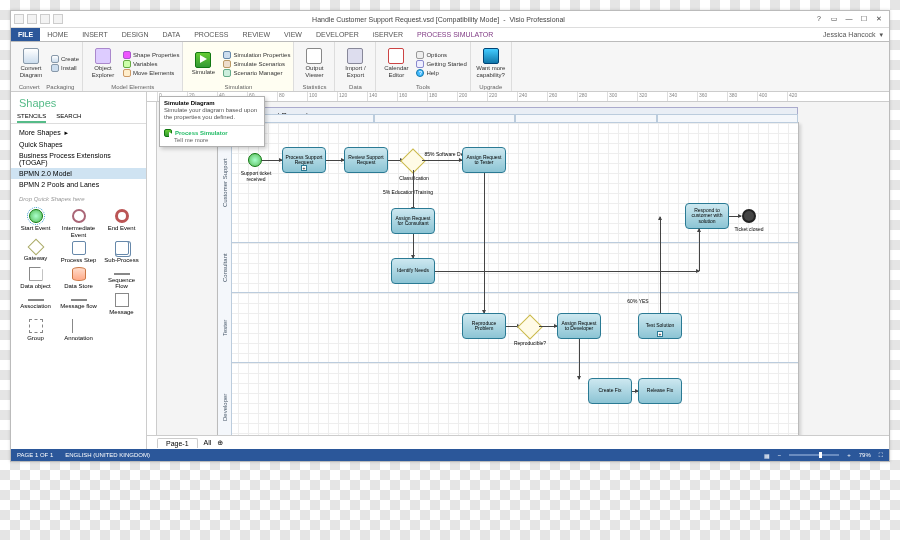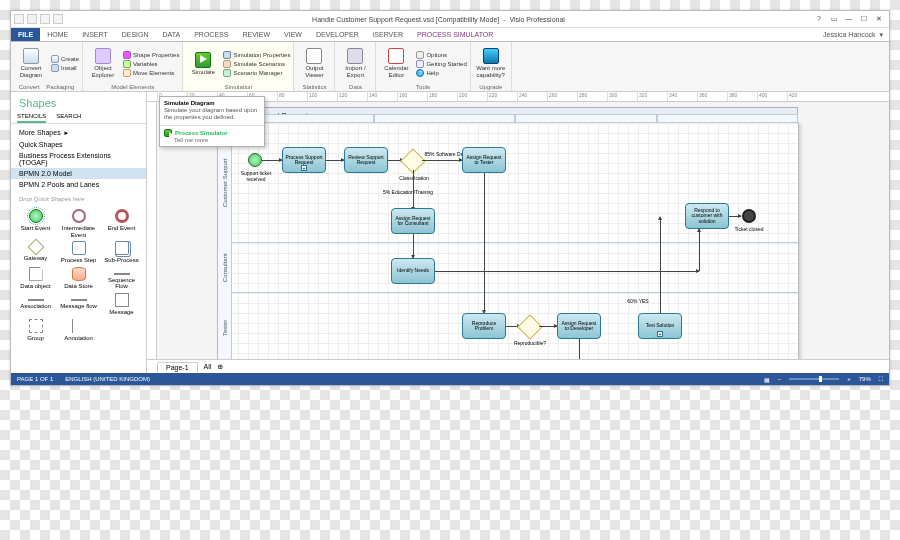--- a/index.html
+++ b/index.html
@@ -1,20 +1,20 @@
 <!DOCTYPE html>
 <html><head>
 <meta charset="utf-8">
 <style>
   * { box-sizing: border-box; margin: 0; padding: 0; font-family: "Segoe UI", Arial, sans-serif; }
   body { width: 900px; height: 540px; background: #f0f0f0; overflow: hidden; position: relative; }
   .checker { position: absolute; inset: 0; background:
     repeating-conic-gradient(#e5e5e5 0% 25%, #fff 0% 50%) 0 0/20px 20px;
     z-index: 0; }
-  .app { position: absolute; left: 10px; top: 10px; width: 880px; height: 376px; background: #fff;
+  .app { position: absolute; left: 10px; top: 10px; width: 880px; height: 452px; background: #fff;
     border: 1px solid #bbb; box-shadow: 0 0 3px rgba(0,0,0,.15); z-index: 1; display: flex; flex-direction: column; }
 
   
   .titlebar { height: 17px; background: #fff; display: flex; align-items: center; font-size: 7px;
     color: #444; border-bottom: 1px solid #ddd; }
   .titlebar-left { display: flex; gap: 3px; padding-left: 3px; }
   .qat-btn { width: 10px; height: 10px; background: #f3f3f3; border: 1px solid #ccc; }
   .titlebar-center { flex: 1; text-align: center; }
   .titlebar-right { display: flex; gap: 5px; padding-right: 5px; }
   .wnd-btn { width: 10px; height: 10px; text-align: center; line-height: 9px; cursor: pointer; }

